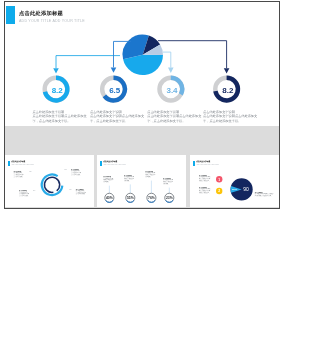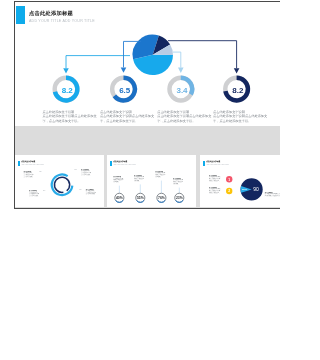--- a/index.html
+++ b/index.html
@@ -2,21 +2,21 @@
 <html><head>
 <meta charset="utf-8">
 <style>
   html,body{margin:0;padding:0;background:#ffffff;}
   body{width:280px;height:360px;overflow:hidden;
        font-family:"Liberation Sans",sans-serif;
        -webkit-font-smoothing:antialiased;}
   #stage{position:relative;width:280px;height:360px;background:#fff;}
 
   
-  #frame{position:absolute;left:14px;top:1px;width:276px;height:208px;
+  #frame{position:absolute;left:4px;top:1px;width:276px;height:208px;
          border:1px solid #4a4a4a;background:#dcdcdc;box-sizing:border-box;}
 
   
   #hero{position:absolute;left:0px;top:0px;width:274px;height:124px;background:#fff;}
   #hero-svg{position:absolute;left:0;top:0;}
   #captions{position:absolute;left:0;top:0;width:274px;height:124px;}
   .cap{position:absolute;top:107.6px;width:48px;font-size:3.2px;line-height:4.6px;
        color:#6f757c;letter-spacing:0px;white-space:nowrap;}
 
   .hdr-sq{position:absolute;background:#0eabeb;}

